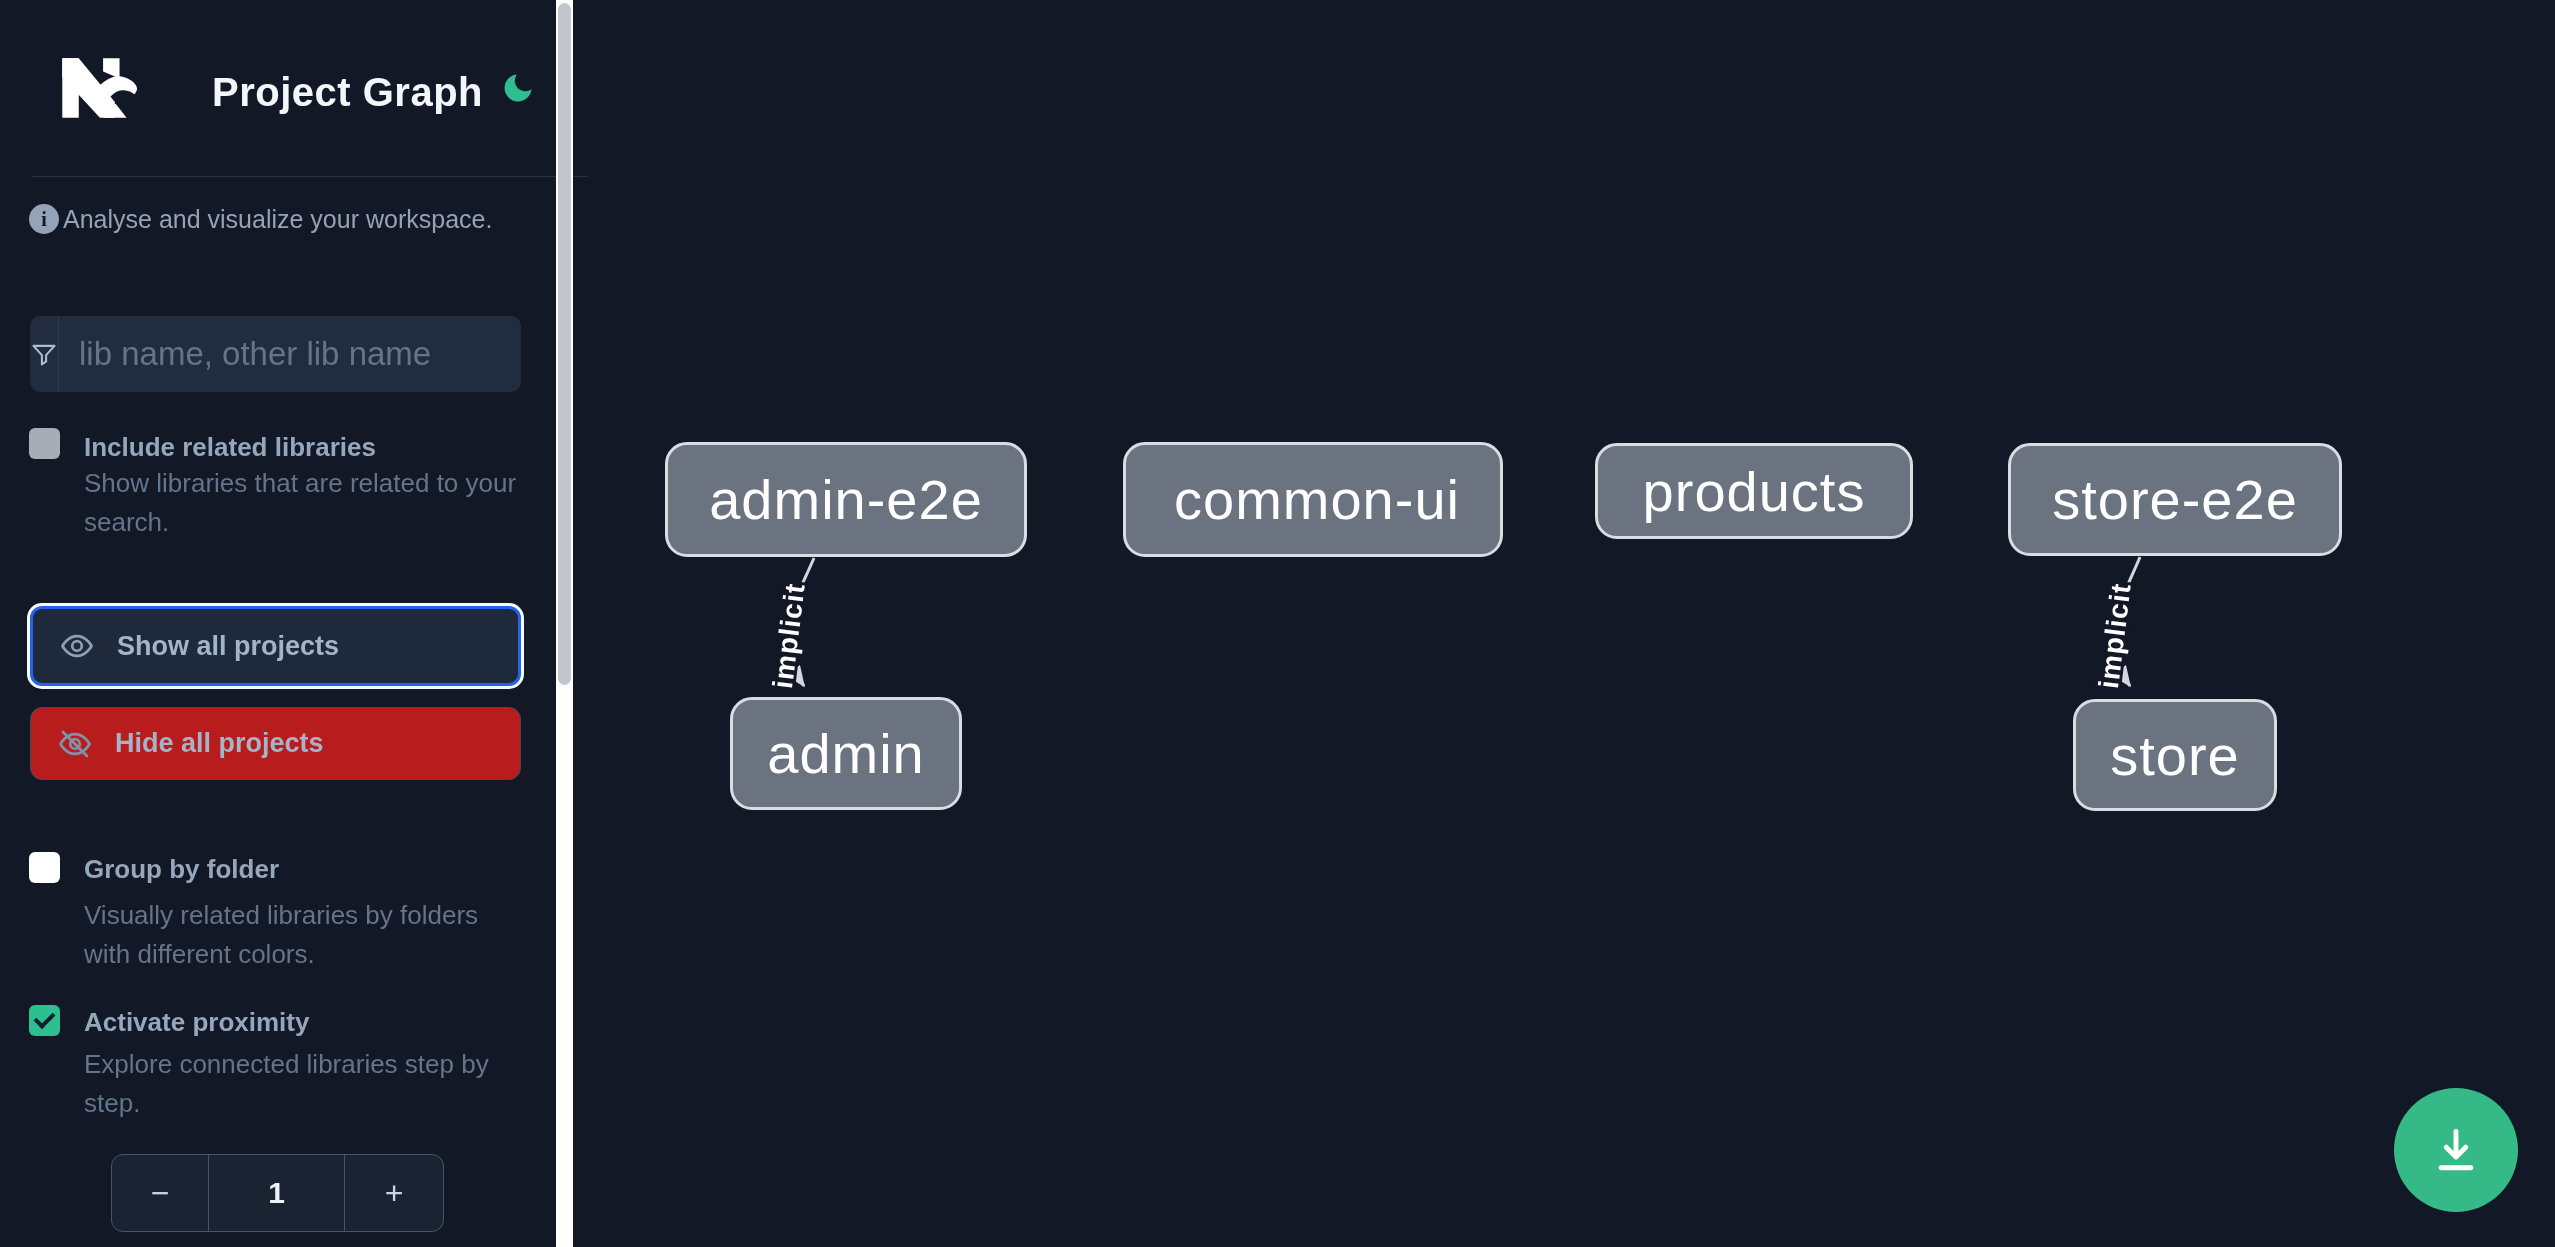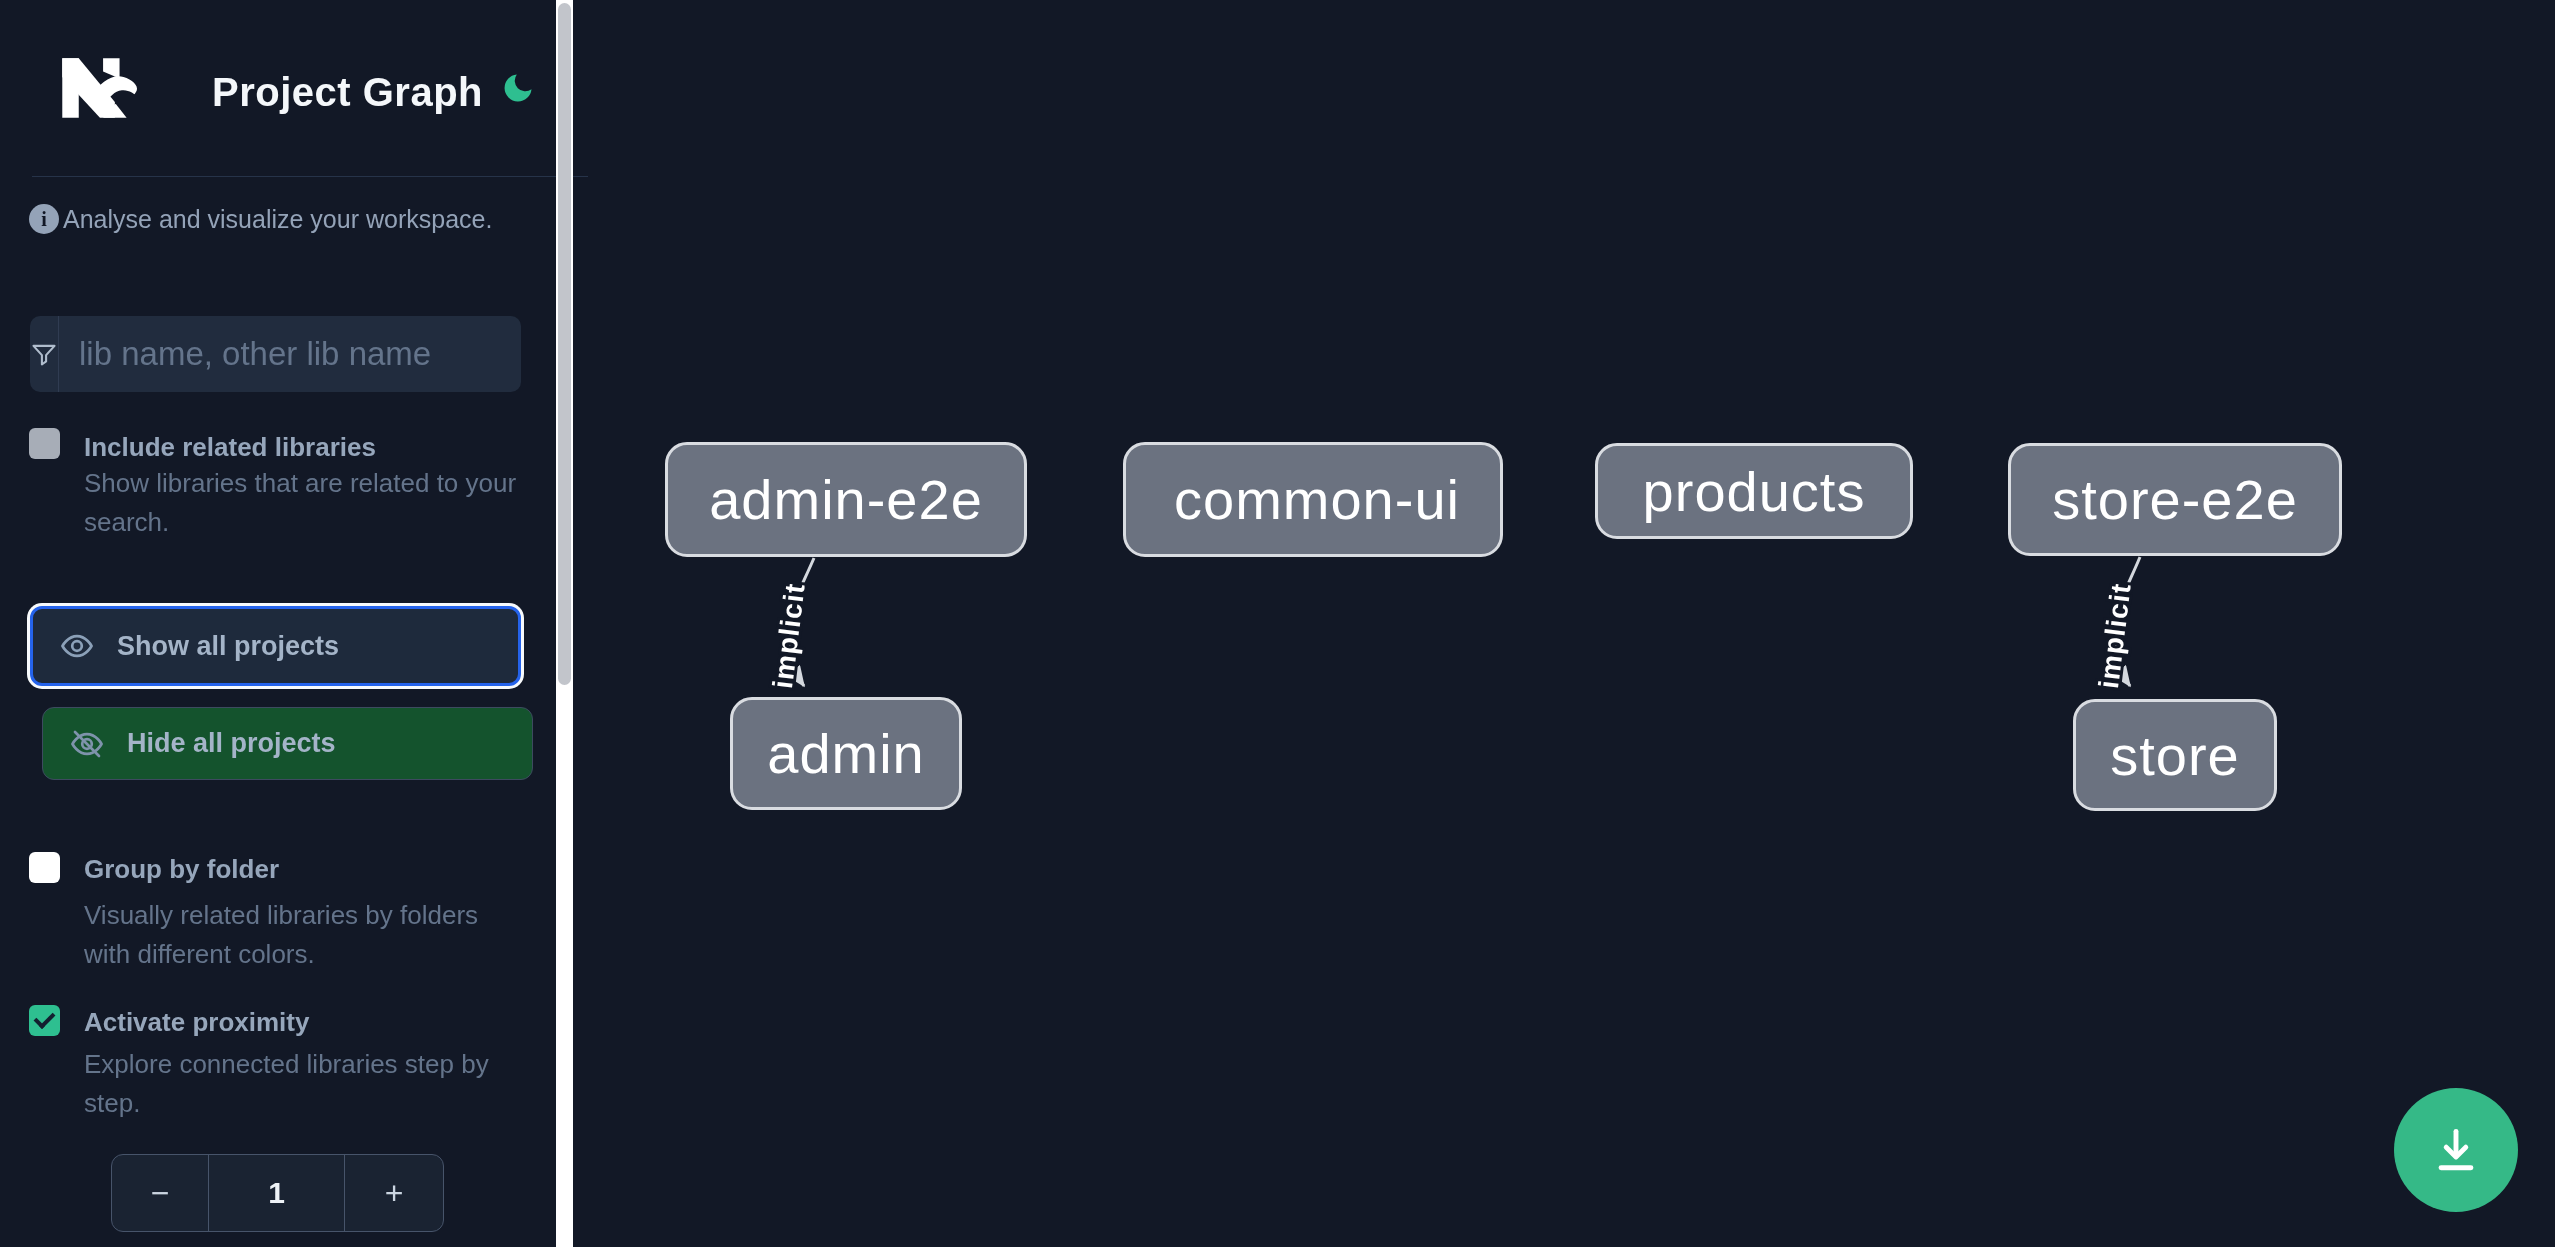--- a/index.html
+++ b/index.html
@@ -32,21 +32,21 @@
   .cbox.gray{background:#a7adb7;}
   .cbox.white{background:#ffffff;}
   .cbox.green{background:#2ebf90;display:flex;align-items:center;justify-content:center;}
   .checkmark{width:15px;height:8px;border-left:4px solid #132030;border-bottom:4px solid #132030;
              transform:rotate(-45deg);margin-top:-5px;}
 
   .sb-btn{position:absolute;left:30px;width:491px;box-sizing:border-box;border-radius:12px;
           display:flex;align-items:center;padding-left:26px;cursor:pointer;}
   .btn-show{top:606px;height:80px;background:#1e2a3c;border:3px solid #2563eb;
             box-shadow:0 0 0 3px #f8fafc;align-items:center;}
-  .btn-hide{top:707px;height:73px;background:#14532d;border:1px solid #3d4a60;margin-left:12px;}
+  .btn-hide{top:707px;height:73px;background:#b91c1c;border:1px solid #3d4a60;}
   .sb-btn .lbl{margin-left:22px;font-size:27px;font-weight:700;color:#a4b4c8;}
 
   .stepper{position:absolute;left:111px;top:1154px;width:333px;height:78px;box-sizing:border-box;
            border:1px solid #47546a;border-radius:12px;background:#1a2332;display:flex;overflow:hidden;}
   .step-cell{display:flex;align-items:center;justify-content:center;font-size:32px;color:#cbd5e1;cursor:pointer;}
   .step-dec{width:96px;}
   .step-val{flex:1;border-left:1px solid #47546a;border-right:1px solid #47546a;
             color:#eef2f7;font-weight:700;font-size:30px;cursor:default;}
   .step-inc{width:98px;}
 

